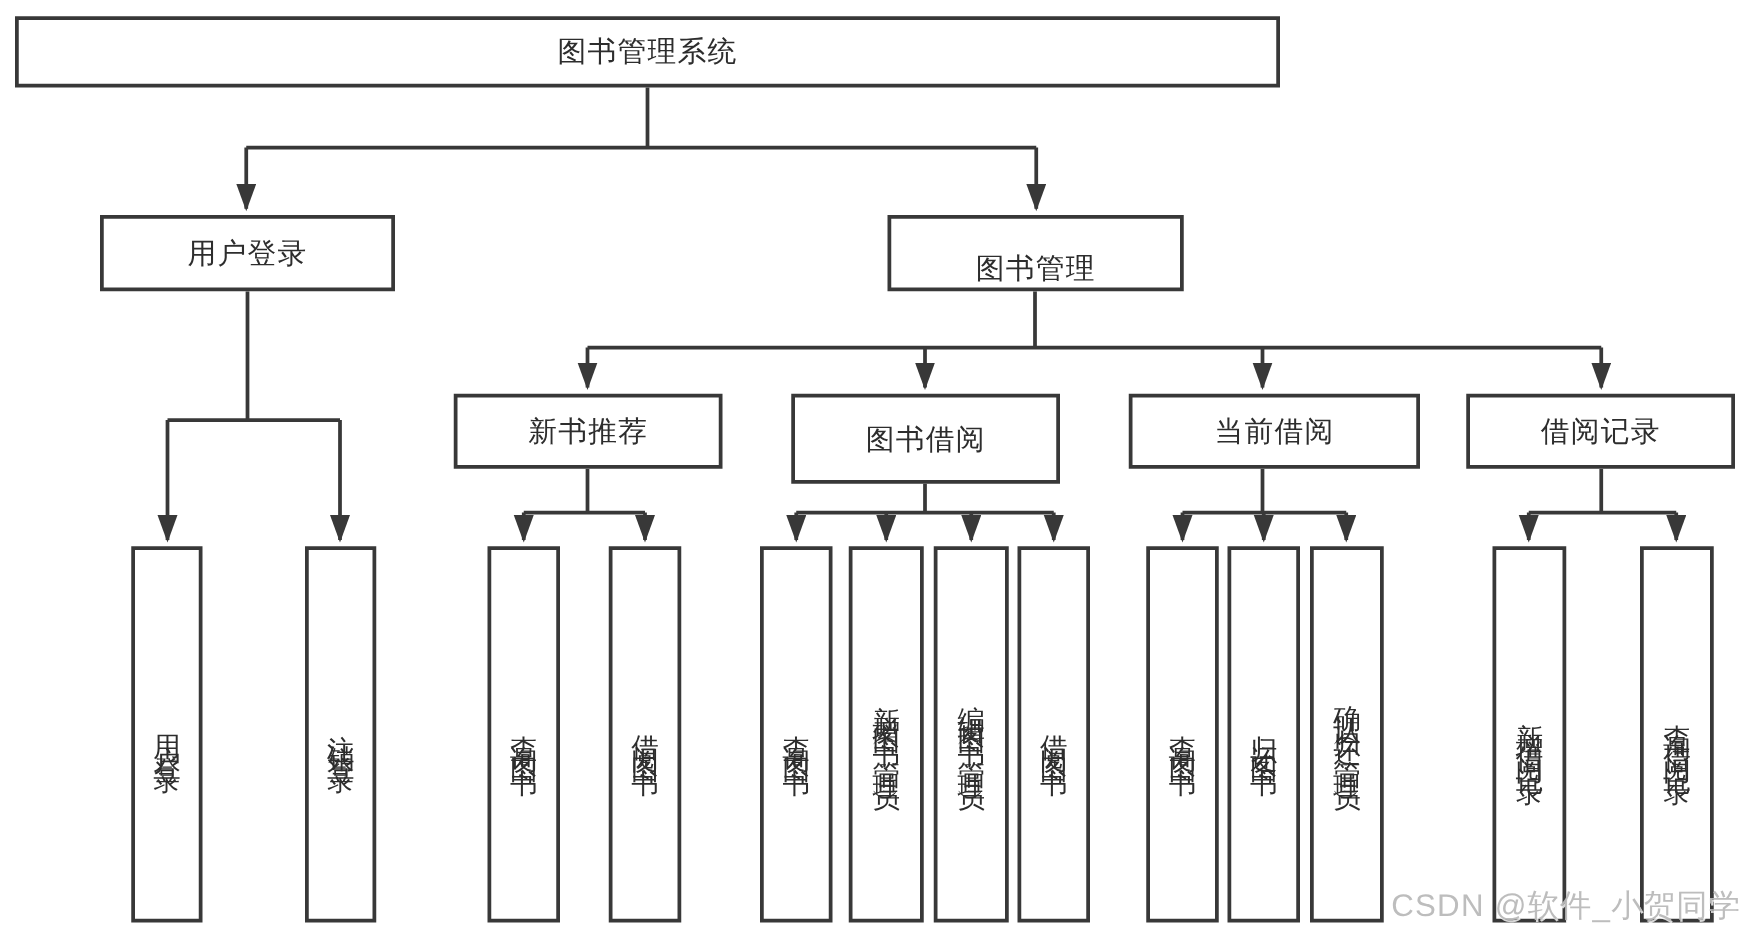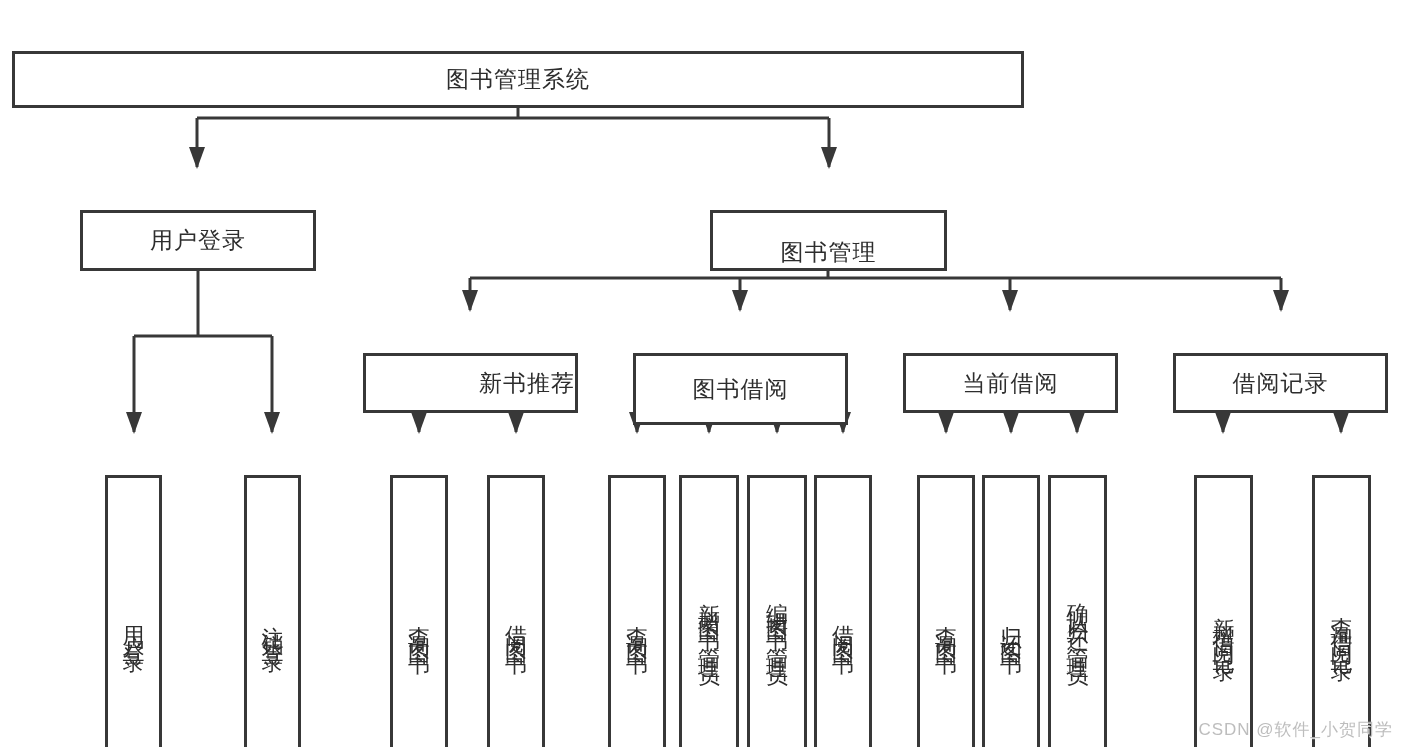--- a/index.html
+++ b/index.html
@@ -26,40 +26,39 @@
   .box {
     position: absolute;
     box-sizing: border-box;
     border: 3px solid #383838;
     background: #ffffff;
     display: flex;
     align-items: center;
     justify-content: center;
     color: #2d2d2d;
     z-index: 2;
-    margin-top: 38px;
   }
   .hlabel {
     font-size: 23px;
     letter-spacing: 1px;
     white-space: nowrap;
   }
   .vtext {
     writing-mode: vertical-rl;
     text-orientation: mixed;
     font-size: 22px;
     letter-spacing: 9px;
     line-height: 1;
     white-space: nowrap;
   }
   .watermark {
     position: absolute;
     right: 12px;
     bottom: 6px;
-    font-size: 17px;
+    font-size: 25px;
     letter-spacing: 1px;
     color: rgba(185, 185, 185, 0.95);
     z-index: 3;
     white-space: nowrap;
     text-shadow: 1px 1px 0 rgba(255,255,255,0.8);
   }
 </style>
 </head>
 <body>
 
@@ -119,27 +118,27 @@
     <span class="hlabel">图书管理系统</span>
   </div>
 
   <div class="box" style="left:80px; top:172px; width:236px; height:61px;">
     <span class="hlabel">用户登录</span>
   </div>
   <div class="box" style="left:710px; top:172px; width:237px; height:61px;align-items:flex-end;">
     <span class="hlabel">图书管理</span>
   </div>
 
-  <div class="box" style="left:363px; top:315px; width:215px; height:60px;justify-content:flex-end;">
+  <div class="box" style="left:363px; top:315px; width:215px; height:60px;">
     <span class="hlabel">新书推荐</span>
   </div>
   <div class="box" style="left:633px; top:315px; width:215px; height:72px;">
     <span class="hlabel">图书借阅</span>
   </div>
-  <div class="box" style="left:903px; top:315px; width:215px; height:60px;">
+  <div class="box" style="left:903px; top:315px; width:233px; height:60px;">
     <span class="hlabel">当前借阅</span>
   </div>
   <div class="box" style="left:1173px; top:315px; width:215px; height:60px;">
     <span class="hlabel">借阅记录</span>
   </div>
 
   <div class="box" style="left:105px; top:437px; width:57px; height:301px;">
     <span class="vtext">用户登录</span>
   </div>
   <div class="box" style="left:244px; top:437px; width:57px; height:301px;">

